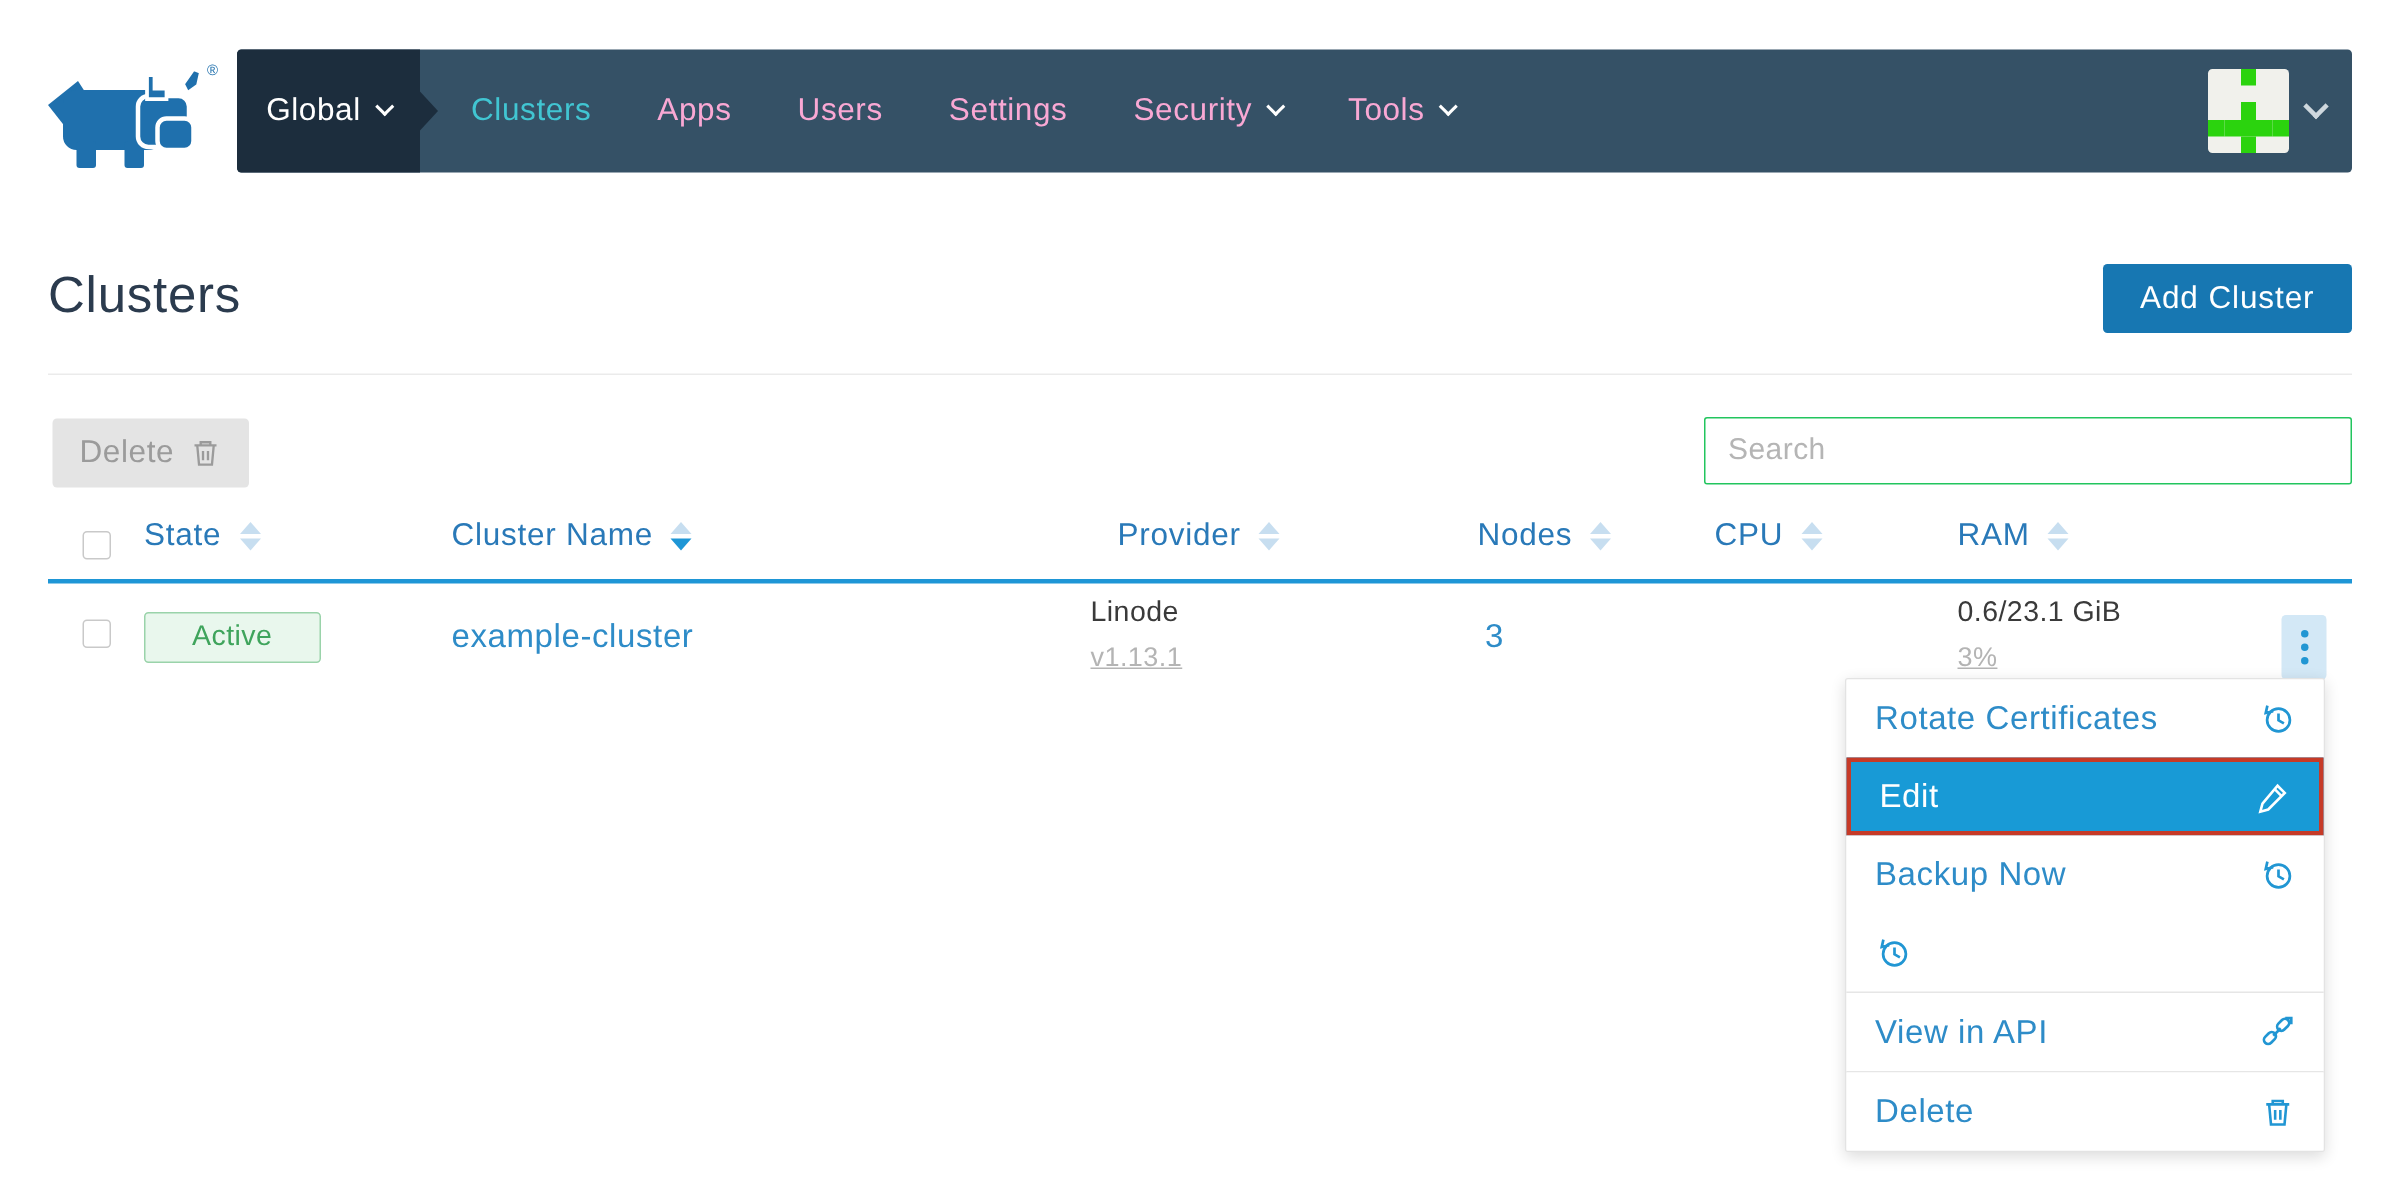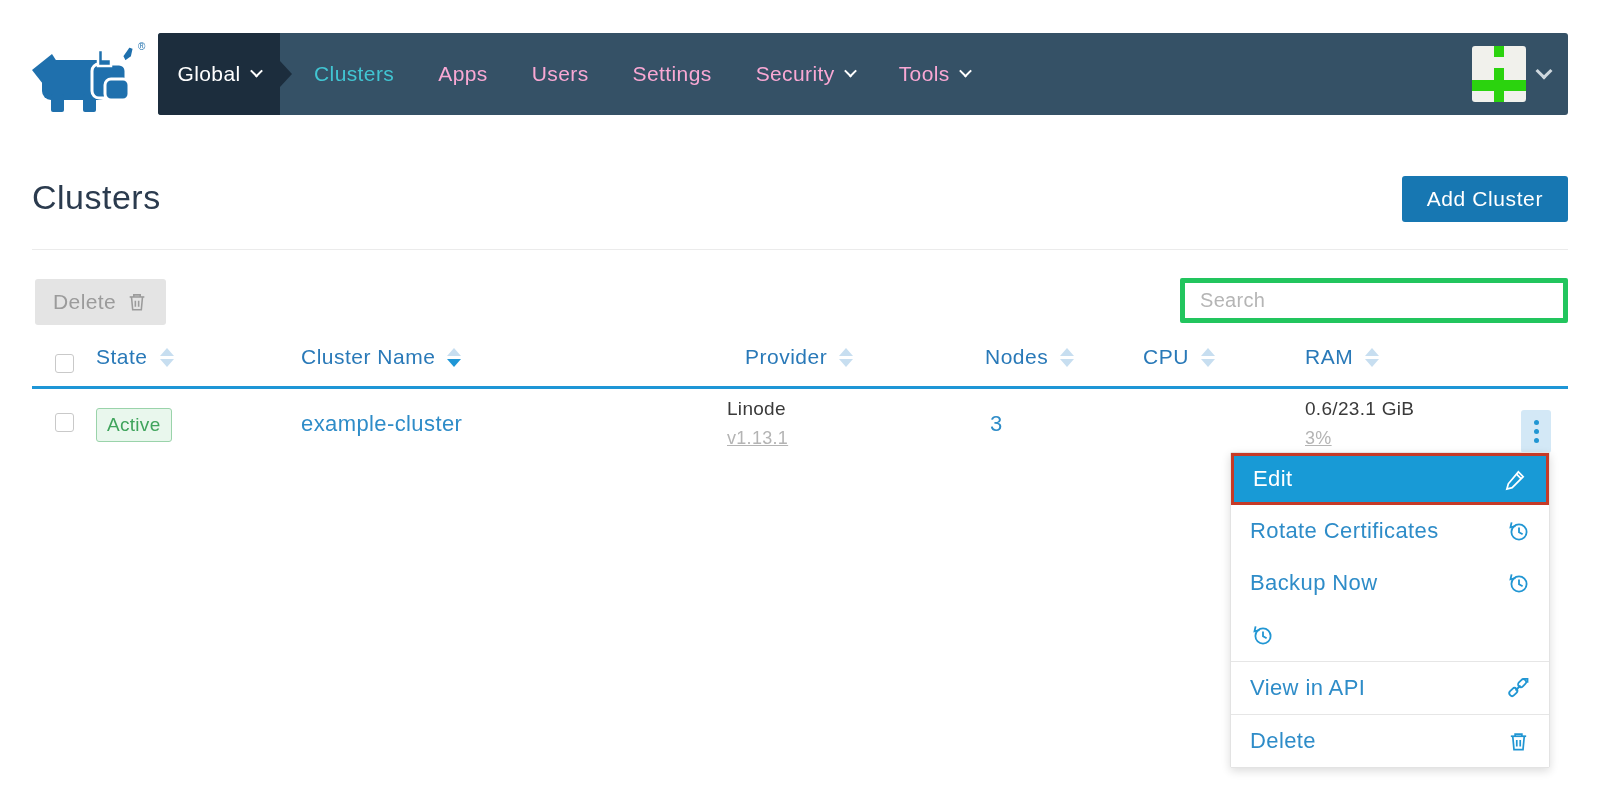--- a/index.html
+++ b/index.html
@@ -40,42 +40,42 @@
   .add-btn { position:absolute; right:32px; top:176px; height:46px; background:#1777b2;
     color:#fff; border:none; border-radius:3px; font-size:21px; letter-spacing:.6px;
     padding:0 25px; font-family:inherit; cursor:pointer; }
   .rule { position:absolute; left:32px; right:32px; top:249px; height:1px; background:#ebebeb; }
 
   
   .delete-btn { position:absolute; left:35px; top:279px; height:46px; padding:0 18px;
     background:#e4e4e4; border:none; border-radius:3px; color:#9b9b9b; font-size:21px;
     letter-spacing:.4px; font-family:inherit; display:flex; align-items:center; gap:10px;
     cursor:default; }
-  .search { position:absolute; right:32px; top:278px; width:388px; height:45px;
-    border:5px solid #22c55e; border-radius:2px; font-size:20px; padding:0 15px;
+  .search { position:absolute; right:32px; top:278px; width:432px; height:45px;
+    border:1px solid #22c55e; border-radius:2px; font-size:20px; padding:0 15px;
     color:#555; font-family:inherit; letter-spacing:.3px; }
   .search::placeholder { color:#b5b5b5; }
 
   
   .thead { position:absolute; left:0; top:345px; width:1600px; height:41px; }
   .th { position:absolute; top:0; display:flex; align-items:center; color:#2979b8;
     font-size:21px; letter-spacing:.5px; cursor:pointer; white-space:nowrap; }
   .sort { display:inline-flex; flex-direction:column; gap:3px; margin-left:12px; }
   .sort i { width:0; height:0; border-left:7px solid transparent; border-right:7px solid transparent; }
   .sort .up { border-bottom:8px solid #c7def0; }
   .sort .down { border-top:8px solid #c7def0; }
   .sort .down.active { border-top-color:#1e96d6; }
   .head-line { position:absolute; left:32px; right:32px; top:386px; height:3px; background:#1e96d6; }
 
   .cbox { position:absolute; width:19px; height:19px; appearance:none; -webkit-appearance:none;
     border:1.5px solid #c9c9c9; border-radius:3px; background:#fff; cursor:pointer; }
 
   .row { position:absolute; left:0; top:392px; width:1600px; height:70px; }
   .badge { position:absolute; left:96px; top:16px; background:#e9f7ed; border:1px solid #9ad3aa;
-    color:#3fa45c; font-size:19px; border-radius:3px; padding:5px 10px; letter-spacing:.3px; }
+    color:#3fa45c; font-size:19px; border-radius:3px; padding:5px 31px; letter-spacing:.3px; }
   .cluster-link { position:absolute; left:301px; top:19px; color:#2e8cc8; font-size:22px;
     letter-spacing:.4px; text-decoration:none; cursor:pointer; }
   .cell-main { color:#3a3a3a; font-size:19px; letter-spacing:.3px; }
   .cell-sub { color:#b4b4b4; font-size:18px; letter-spacing:.3px; margin-top:8px;text-decoration:underline; }
   .col-provider { position:absolute; left:727px; top:6px; }
   .col-nodes { position:absolute; left:990px; top:19px; color:#2e8cc8; font-size:22px; cursor:pointer; }
   .col-cpu { position:absolute; left:1143px; top:6px; }
   .col-ram { position:absolute; left:1305px; top:6px; }
 
   .kebab { position:absolute; left:1521px; top:410px; width:30px; height:43px;
@@ -246,36 +246,36 @@
       <div class="cell-sub">3%</div>
     </div>
   </div>
   <button class="kebab">
     <i></i>
       <i></i>
       <i></i>
   </button>
 
   <div class="menu">
-    <div class="menu-item hl">
-      <span>Edit</span>
-      <span class="mi-icon">
-        <svg width="23" height="23" viewBox="0 0 24 24" fill="none" stroke="currentColor" stroke-width="1.8">
-          <path d="M15 4l5 5L8.5 20.5 3 22l1.5-5.5L15 4z"></path>
-            <path d="M12.8 6.2l5 5"></path>
-        </svg>
-      </span>
-    </div>
     <div class="menu-item">
       <span>Rotate Certificates</span>
       <span class="mi-icon">
         <svg width="24" height="24" viewBox="0 0 24 24" fill="none" stroke="currentColor" stroke-width="1.8">
           <circle cx="13" cy="13" r="7.6"></circle>
             <path d="M13 8.6v4.6l3.6 2.1"></path>
             <path d="M5.6 3.4L4.5 8.3l4.9-1.1"></path>
+        </svg>
+      </span>
+    </div>
+    <div class="menu-item hl">
+      <span>Edit</span>
+      <span class="mi-icon">
+        <svg width="23" height="23" viewBox="0 0 24 24" fill="none" stroke="currentColor" stroke-width="1.8">
+          <path d="M15 4l5 5L8.5 20.5 3 22l1.5-5.5L15 4z"></path>
+            <path d="M12.8 6.2l5 5"></path>
         </svg>
       </span>
     </div>
     <div class="menu-item">
       <span>Backup Now</span>
       <span class="mi-icon">
         <svg width="24" height="24" viewBox="0 0 24 24" fill="none" stroke="currentColor" stroke-width="1.8">
           <circle cx="13" cy="13" r="7.6"></circle>
             <path d="M13 8.6v4.6l3.6 2.1"></path>
             <path d="M5.6 3.4L4.5 8.3l4.9-1.1"></path>

